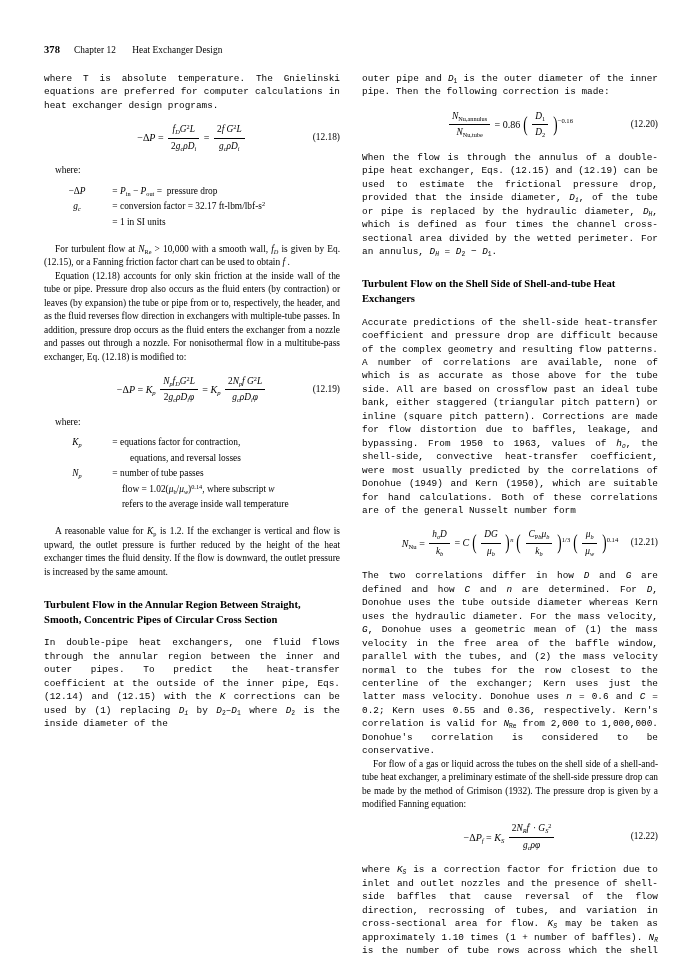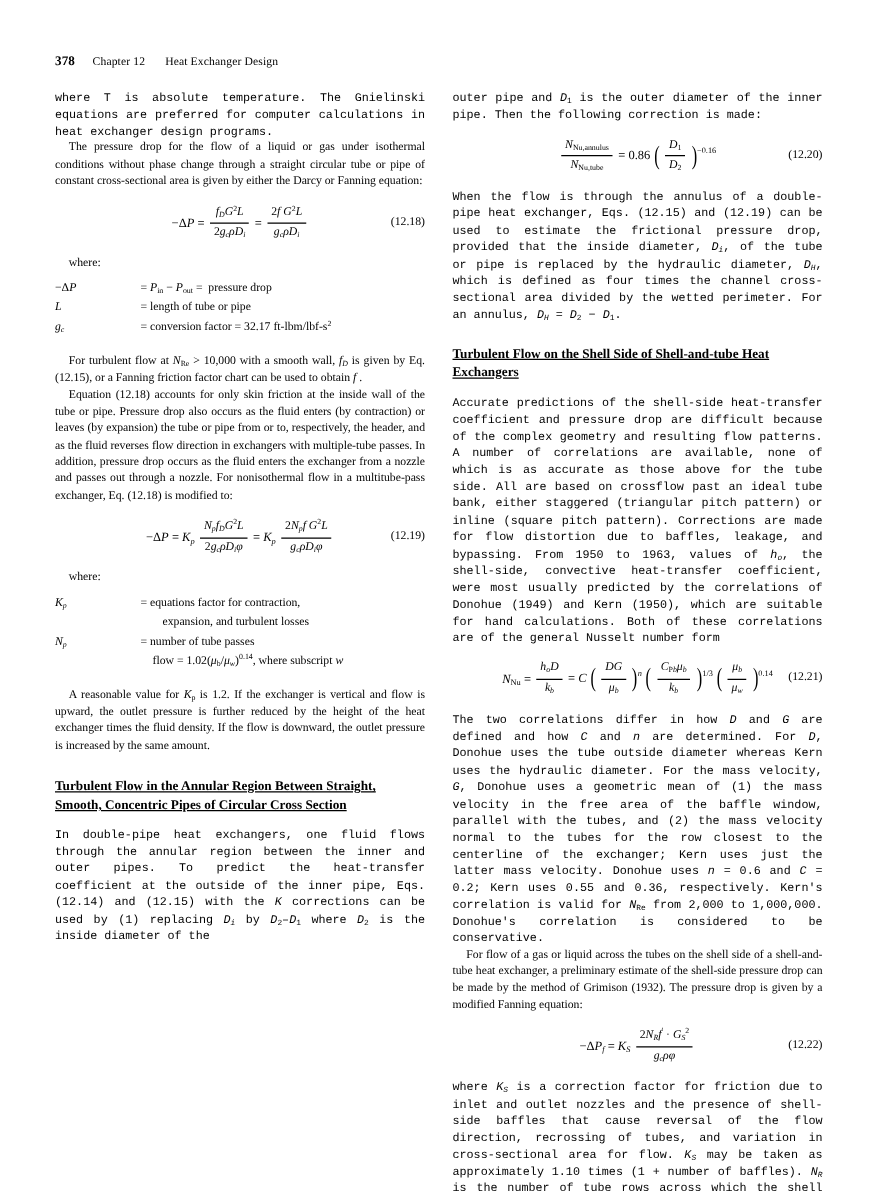--- a/index.html
+++ b/index.html
@@ -58,21 +58,20 @@
   p.para.noindent { text-indent: 0; font-family: Liberation Mono, monospace; }
   p.gap { margin-top: 13.4px; }
 
   h2.head {
     font-family: "Liberation Serif", "DejaVu Serif", serif;
     font-weight: bold;
     font-size: 10.6px;
     line-height: 14.6px;
     margin: 19px 0 9px 0;
     text-align: left;
-    text-decoration: underline;
   }
 
   
   .eqblock {
     position: relative;
     margin: 11px 0 11px 0;
     text-align: center;
     font-size: 10px;
   }
   .eqblock .eqnum {
@@ -136,21 +135,21 @@
   
   .wherelabel { margin: 11px 0 0 0; text-indent: 0; }
   .deflist {
     margin: 6px 0 0 0;
     font-size: 9.4px;
     line-height: 15.4px;
   }
   .defrow { white-space: nowrap; }
   .defrow .lhs {
     display: inline-block;
-    text-align: left;
+    text-align: center;
     width: 66px;
   }
   .defrow .rhs { display: inline-block; }
   .defcont {
     white-space: nowrap;
     padding-left: 78px;
   }
   .defcont2 {
     white-space: nowrap;
     padding-left: 86px;
@@ -162,21 +161,20 @@
 <div class="page">
 
   <div class="running-head">
     <span class="folio">378</span><span class="chap">Chapter 12</span><span>Heat Exchanger Design</span>
   </div>
 
   <div class="col col-left">
 
     <p class="para noindent">where T is absolute temperature. The Gnielinski equations are preferred for computer calculations in heat exchanger design programs.</p>
 
-    <p class="para">The pressure drop for the flow of a liquid or gas under isothermal conditions without phase change through a straight circular tube or pipe of constant cross-sectional area is given by either the Darcy or Fanning equation:</p>
 
     <div class="eqblock">
       <span class="eqbody">
         <span class="eqlead">−Δ<span class="mi">P</span> =</span>
         <span class="frac">
           <span class="num"><span class="mi">f</span><sub class="it-sub">D</sub><span class="mi">G</span><sup>2</sup><span class="mi">L</span></span>
           <span class="den"><span class="mn">2</span><span class="mi">g</span><sub class="it-sub">c</sub><span class="mi">ρD</span><sub class="it-sub">i</sub></span>
         </span>
         <span class="eqlead">=</span>
         <span class="frac">
@@ -188,27 +186,27 @@
     </div>
 
     <p class="para wherelabel">where:</p>
 
     <div class="deflist">
       <div class="defrow">
         <span class="lhs">−Δ<span class="mi">P</span></span>
         <span class="rhs">= <span class="mi">P</span><sub>in</sub> − <span class="mi">P</span><sub>out</sub> =&nbsp; pressure drop</span>
       </div>
       <div class="defrow">
-        <span class="lhs"><span class="mi">L</span></span>
-        <span class="rhs">= length of tube or pipe</span>
-      </div>
-      <div class="defrow">
         <span class="lhs"><span class="mi">g</span><sub class="it-sub">c</sub></span>
         <span class="rhs">= conversion factor = 32.17 ft-lbm/lbf-s<sup>2</sup></span>
       </div>
+      <div class="defrow">
+        <span class="lhs"></span>
+        <span class="rhs">= 1 in SI units</span>
+      </div>
     </div>
 
     <p class="para gap" style="margin-top:13px">For turbulent flow at <span class="mi">N</span><sub>Re</sub> &gt; 10,000 with a smooth wall, <span class="mi">f</span><sub class="it-sub">D</sub> is given by Eq. (12.15), or a Fanning friction factor chart can be used to obtain <span class="mi">f</span> .</p>
 
     <p class="para">Equation (12.18) accounts for only skin friction at the inside wall of the tube or pipe. Pressure drop also occurs as the fluid enters (by contraction) or leaves (by expansion) the tube or pipe from or to, respectively, the header, and as the fluid reverses flow direction in exchangers with multiple-tube passes. In addition, pressure drop occurs as the fluid enters the exchanger from a nozzle and passes out through a nozzle. For nonisothermal flow in a multitube-pass exchanger, Eq. (12.18) is modified to:</p>
 
     <div class="eqblock">
       <span class="eqbody">
         <span class="eqlead">−Δ<span class="mi">P</span> = <span class="mi">K</span><sub class="it-sub">p</sub></span>
         <span class="frac">
@@ -224,26 +222,27 @@
       <span class="eqnum">(12.19)</span>
     </div>
 
     <p class="para wherelabel">where:</p>
 
     <div class="deflist">
       <div class="defrow">
         <span class="lhs"><span class="mi">K</span><sub class="it-sub">p</sub></span>
         <span class="rhs">= equations factor for contraction,</span>
       </div>
-      <div class="defcont2">expansion, and turbulent losses</div>
+      <div class="defcont2">equations, and reversal losses</div>
       <div class="defrow">
         <span class="lhs"><span class="mi">N</span><sub class="it-sub">p</sub></span>
         <span class="rhs">= number of tube passes</span>
       </div>
       <div class="defcont">flow = 1.02(<span class="mi">μ</span><sub>b</sub>/<span class="mi">μ</span><sub class="it-sub">w</sub>)<sup>0.14</sup>, where subscript <span class="mi">w</span></div>
+      <div class="defcont">refers to the average inside wall temperature</div>
     </div>
 
     <p class="para" style="margin-top:13px">A reasonable value for <span class="mi">K</span><sub>p</sub> is 1.2. If the exchanger is vertical and flow is upward, the outlet pressure is further reduced by the height of the heat exchanger times the fluid density. If the flow is downward, the outlet pressure is increased by the same amount.</p>
 
     <h2 class="head">Turbulent Flow in the Annular Region Between Straight, Smooth, Concentric Pipes of Circular Cross Section</h2>
 
     <p class="para noindent">In double-pipe heat exchangers, one fluid flows through the annular region between the inner and outer pipes. To predict the heat-transfer coefficient at the outside of the inner pipe, Eqs. (12.14) and (12.15) with the <span class="mi">K</span> corrections can be used by (1) replacing <span class="mi">D</span><sub class="it-sub">i</sub> by <span class="mi">D</span><sub>2</sub>–<span class="mi">D</span><sub>1</sub> where <span class="mi">D</span><sub>2</sub> is the inside diameter of the</p>
 
   </div>
 

